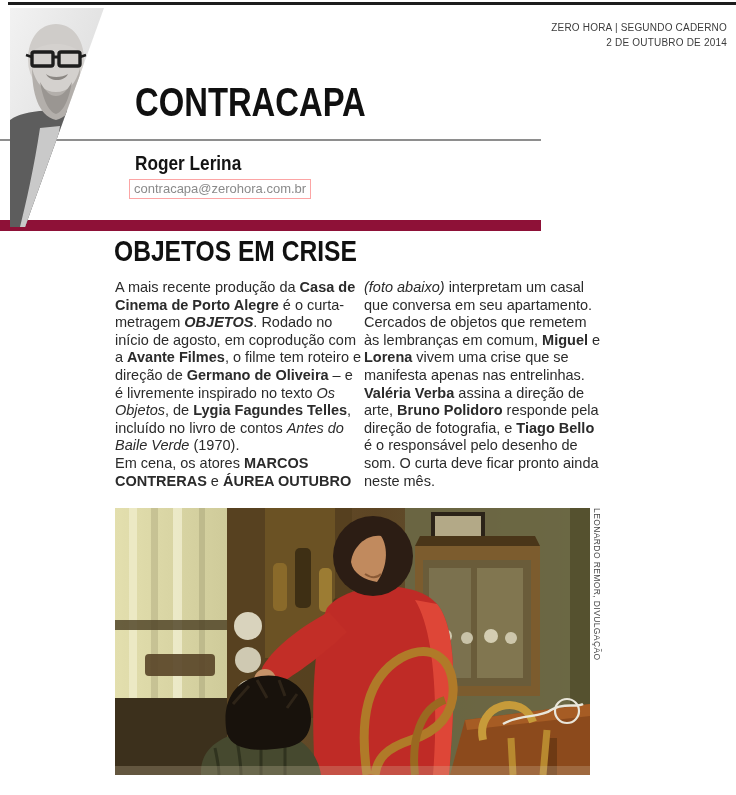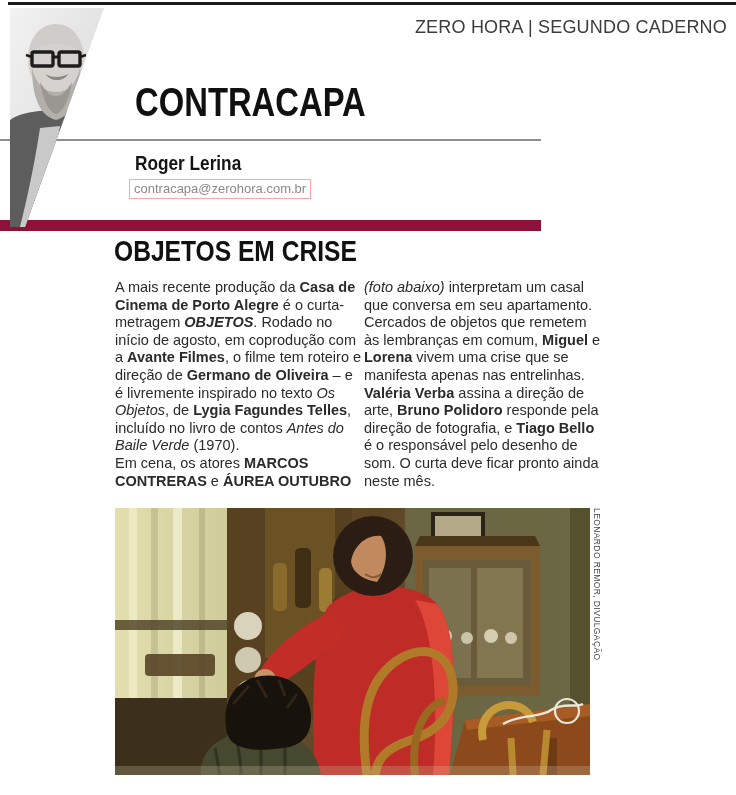--- a/index.html
+++ b/index.html
@@ -4,21 +4,21 @@
 <style>
   * { margin:0; padding:0; box-sizing:border-box; }
   body { background:#ffffff; font-family:"Liberation Sans", sans-serif; }
   .page {
     position:relative; width:736px; height:795px; background:#ffffff;
     overflow:hidden; margin:0 auto;
   }
   .top-rule { position:absolute; left:8px; top:2px; width:728px; height:3px; background:#1c1c1c; }
   .masthead {
     position:absolute; top:20px; right:9px; text-align:right;
-    font-size:18px; line-height:15px; color:#3c3c3c; letter-spacing:0.2px;
+    font-size:10px; line-height:15px; color:#3c3c3c; letter-spacing:0.2px;
   }
   .portrait { position:absolute; left:10px; top:8px; width:94px; height:219px; z-index:3; }
   .condensed { display:inline-block; transform:scaleX(0.82); transform-origin:left center; white-space:nowrap; }
   .column-title {
     position:absolute; left:135px; top:80px; font-size:40px; font-weight:bold;
     color:#101010; letter-spacing:0px;
   }
   .header-rule { position:absolute; left:0px; top:139px; width:541px; height:2px; background:#8e8e8e; }
   .author-name { position:absolute; left:135px; top:151px; font-size:21px; font-weight:bold; color:#141414; }
   .email-box {
@@ -45,20 +45,21 @@
 </style>
 </head>
 <body>
 
 <div class="page">
 
   <div class="top-rule"></div>
 
   <div class="masthead">
     <div>ZERO HORA | SEGUNDO CADERNO</div>
+    <div>2 DE OUTUBRO DE 2014</div>
   </div>
 
   <svg class="portrait" viewBox="0 0 94 219" preserveAspectRatio="none">
     <defs>
       <linearGradient id="pbg" x1="0" y1="0" x2="1" y2="1">
         <stop offset="0" stop-color="#f2f2f2"></stop>
         <stop offset="1" stop-color="#d5d5d5"></stop>
       </linearGradient>
       <clipPath id="pclip">
           <polygon points="0,0 94,0 15,219 0,219"></polygon>

